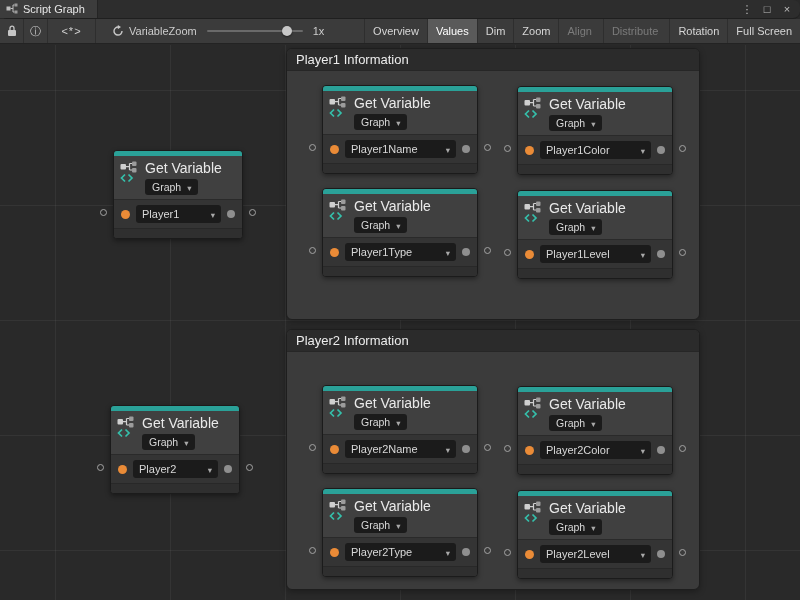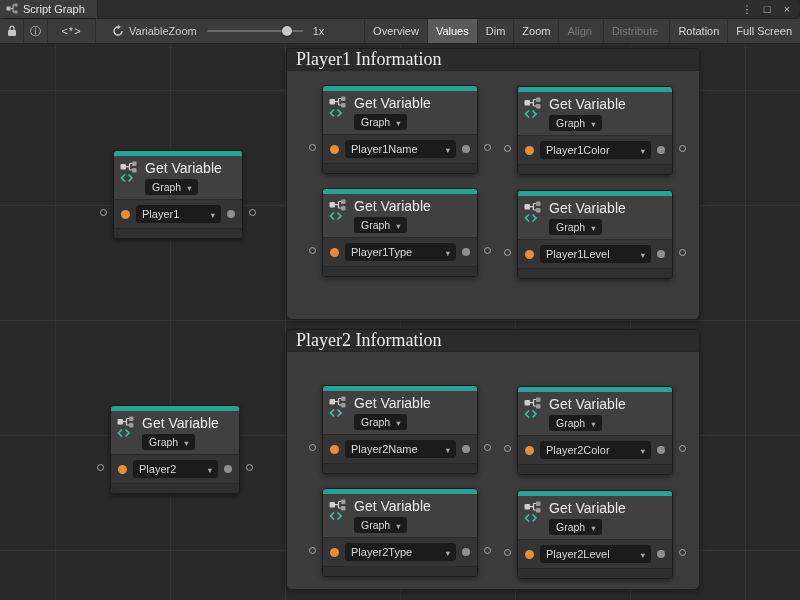--- a/index.html
+++ b/index.html
@@ -66,21 +66,21 @@
     background-position:55px 45px;
   }
 
   
   .group {
     position:absolute; background:#3b3b3b; border:1px solid #1e1e1e;
     border-radius:6px; z-index:1; box-shadow:0 2px 6px rgba(0,0,0,.3); overflow:hidden;
   }
   .group-header {
     height:22px; background:#2b2b2b; display:flex; align-items:center;
-    padding:0 9px; font-size:18px; color:#ececec; border-bottom:1px solid #262626;font-family:Liberation Serif, serif;
+    padding:0 9px; font-size:13px; color:#ececec; border-bottom:1px solid #262626;
   }
 
   
   .node {
     position:absolute; z-index:2; background:#404040;
     border:1px solid #1b1b1b; border-radius:4px;
     box-shadow:0 2px 5px rgba(0,0,0,.4); font-size:11px;
   }
   .node-accent { height:5px; border-radius:3px 3px 0 0; }
   .node-header { display:flex; gap:6px; padding:4px 6px 4px 6px; align-items:flex-start; }

